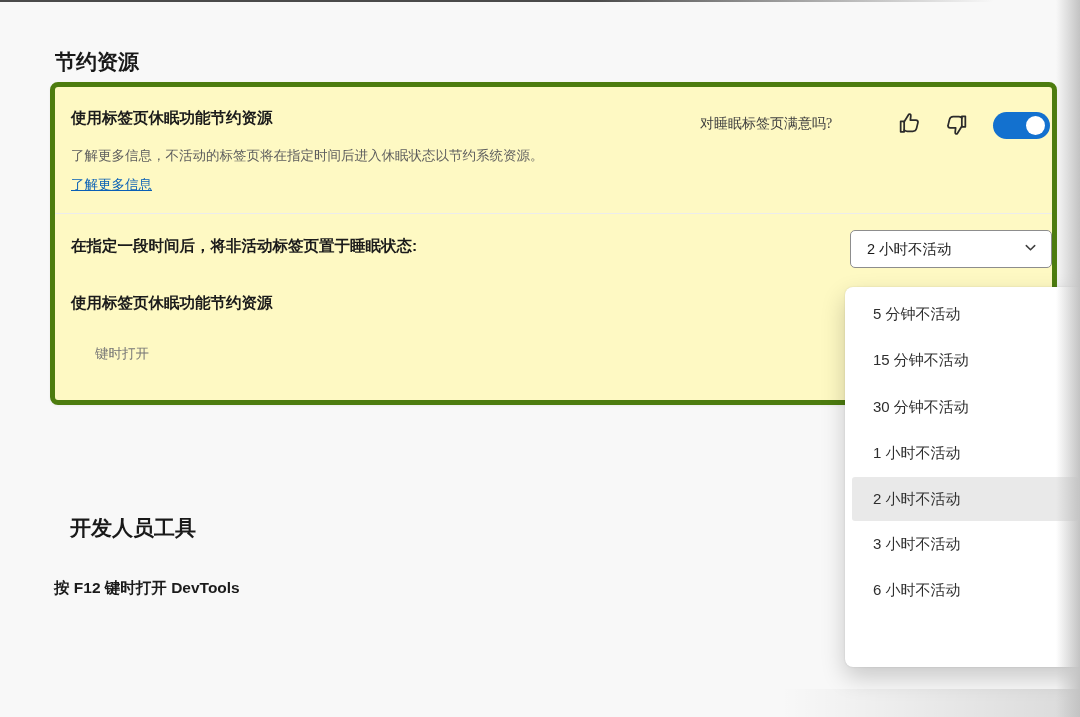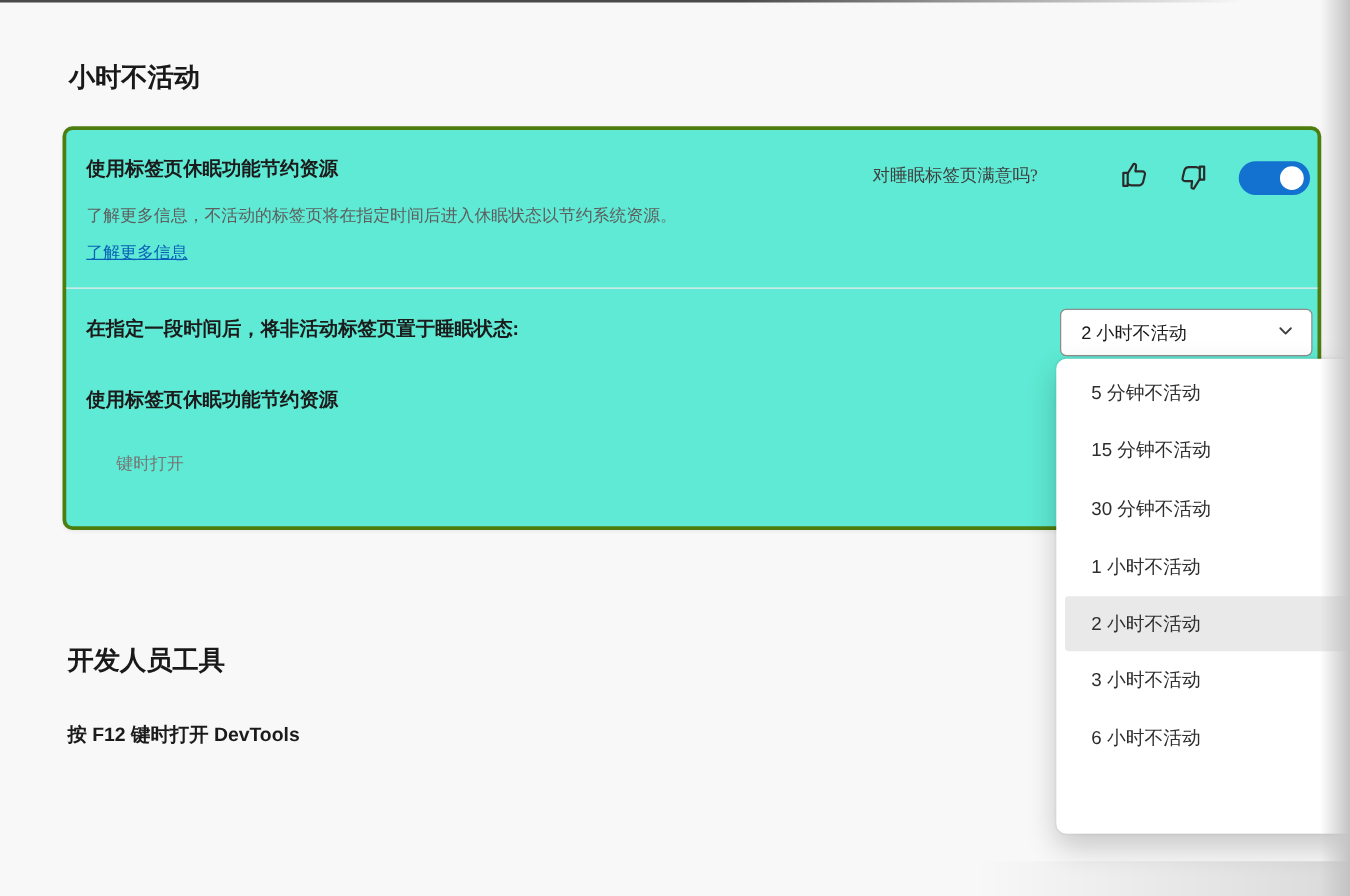--- a/index.html
+++ b/index.html
@@ -13,25 +13,25 @@
   .top-edge{position:absolute;top:0;left:0;width:100%;height:2px;
     background:linear-gradient(to right,#4b4b4b 0%,#4b4b4b 55%,rgba(75,75,75,0) 92%);}
   
   .right-shade{position:absolute;top:0;right:0;bottom:0;width:24px;z-index:60;
     background:linear-gradient(to right,rgba(150,150,150,0) 0%,#c3c3c3 100%);pointer-events:none;}
   .bottomright-shade{position:absolute;bottom:0;right:0;width:300px;height:28px;z-index:59;
     background:linear-gradient(to right,rgba(0,0,0,0) 0%,rgba(0,0,0,0.12) 100%);pointer-events:none;}
 
   .section-title{position:absolute;font-size:21px;font-weight:bold;color:#191919;}
   #resources-title{left:55px;top:34px;}
-  #devtools-title{left:54px;top:500px;}
+  #devtools-title{left:70px;top:500px;}
 
   .card{
-    position:absolute;left:50px;top:101px;width:1007px;height:323px;
-    background:#5eead4;border:3px solid #4d7c0f;border-radius:8px;
+    position:absolute;left:50px;top:82px;width:1007px;height:323px;
+    background:#fef9c3;border:5px solid #4d7c0f;border-radius:8px;
     box-shadow:0 1px 3px rgba(0,0,0,0.05);box-sizing:border-box;
   }
   .card-title{position:absolute;left:16px;top:21px;font-size:15.5px;font-weight:bold;color:#1b1b1b;}
   .feedback-prompt{position:absolute;left:645px;top:28px;font-size:14px;color:#3f3f3f;font-family:Liberation Serif, serif;}
   .icon-btn{position:absolute;width:28px;height:28px;background:none;border:none;padding:0;cursor:pointer;}
   #thumb-up-btn{left:841px;top:22px;}
   #thumb-down-btn{left:887px;top:24px;}
 
   .toggle{
     position:absolute;width:57px;height:27px;border-radius:14px;
@@ -71,21 +71,21 @@
     margin:0 7px;padding-left:21px;background:#e9e9e9;border-radius:3px;height:44px;
   }
 
   .f12-label{position:absolute;left:54px;top:578px;font-size:15.5px;font-weight:bold;color:#1b1b1b;}
 </style>
 </head>
 <body>
 
 <div class="top-edge"></div>
 
-<h1 class="section-title" id="resources-title">小时不活动</h1>
+<h1 class="section-title" id="resources-title">节约资源</h1>
 
 <div class="card">
 
   <div class="card-title">使用标签页休眠功能节约资源</div>
 
   <div class="feedback-prompt">对睡眠标签页满意吗?</div>
 
   <button class="icon-btn" id="thumb-up-btn">
     <span>
       <svg width="28" height="28" viewBox="0 0 24 24" fill="none" stroke="#2b2b2b" stroke-width="1.5" stroke-linejoin="round" stroke-linecap="round">

